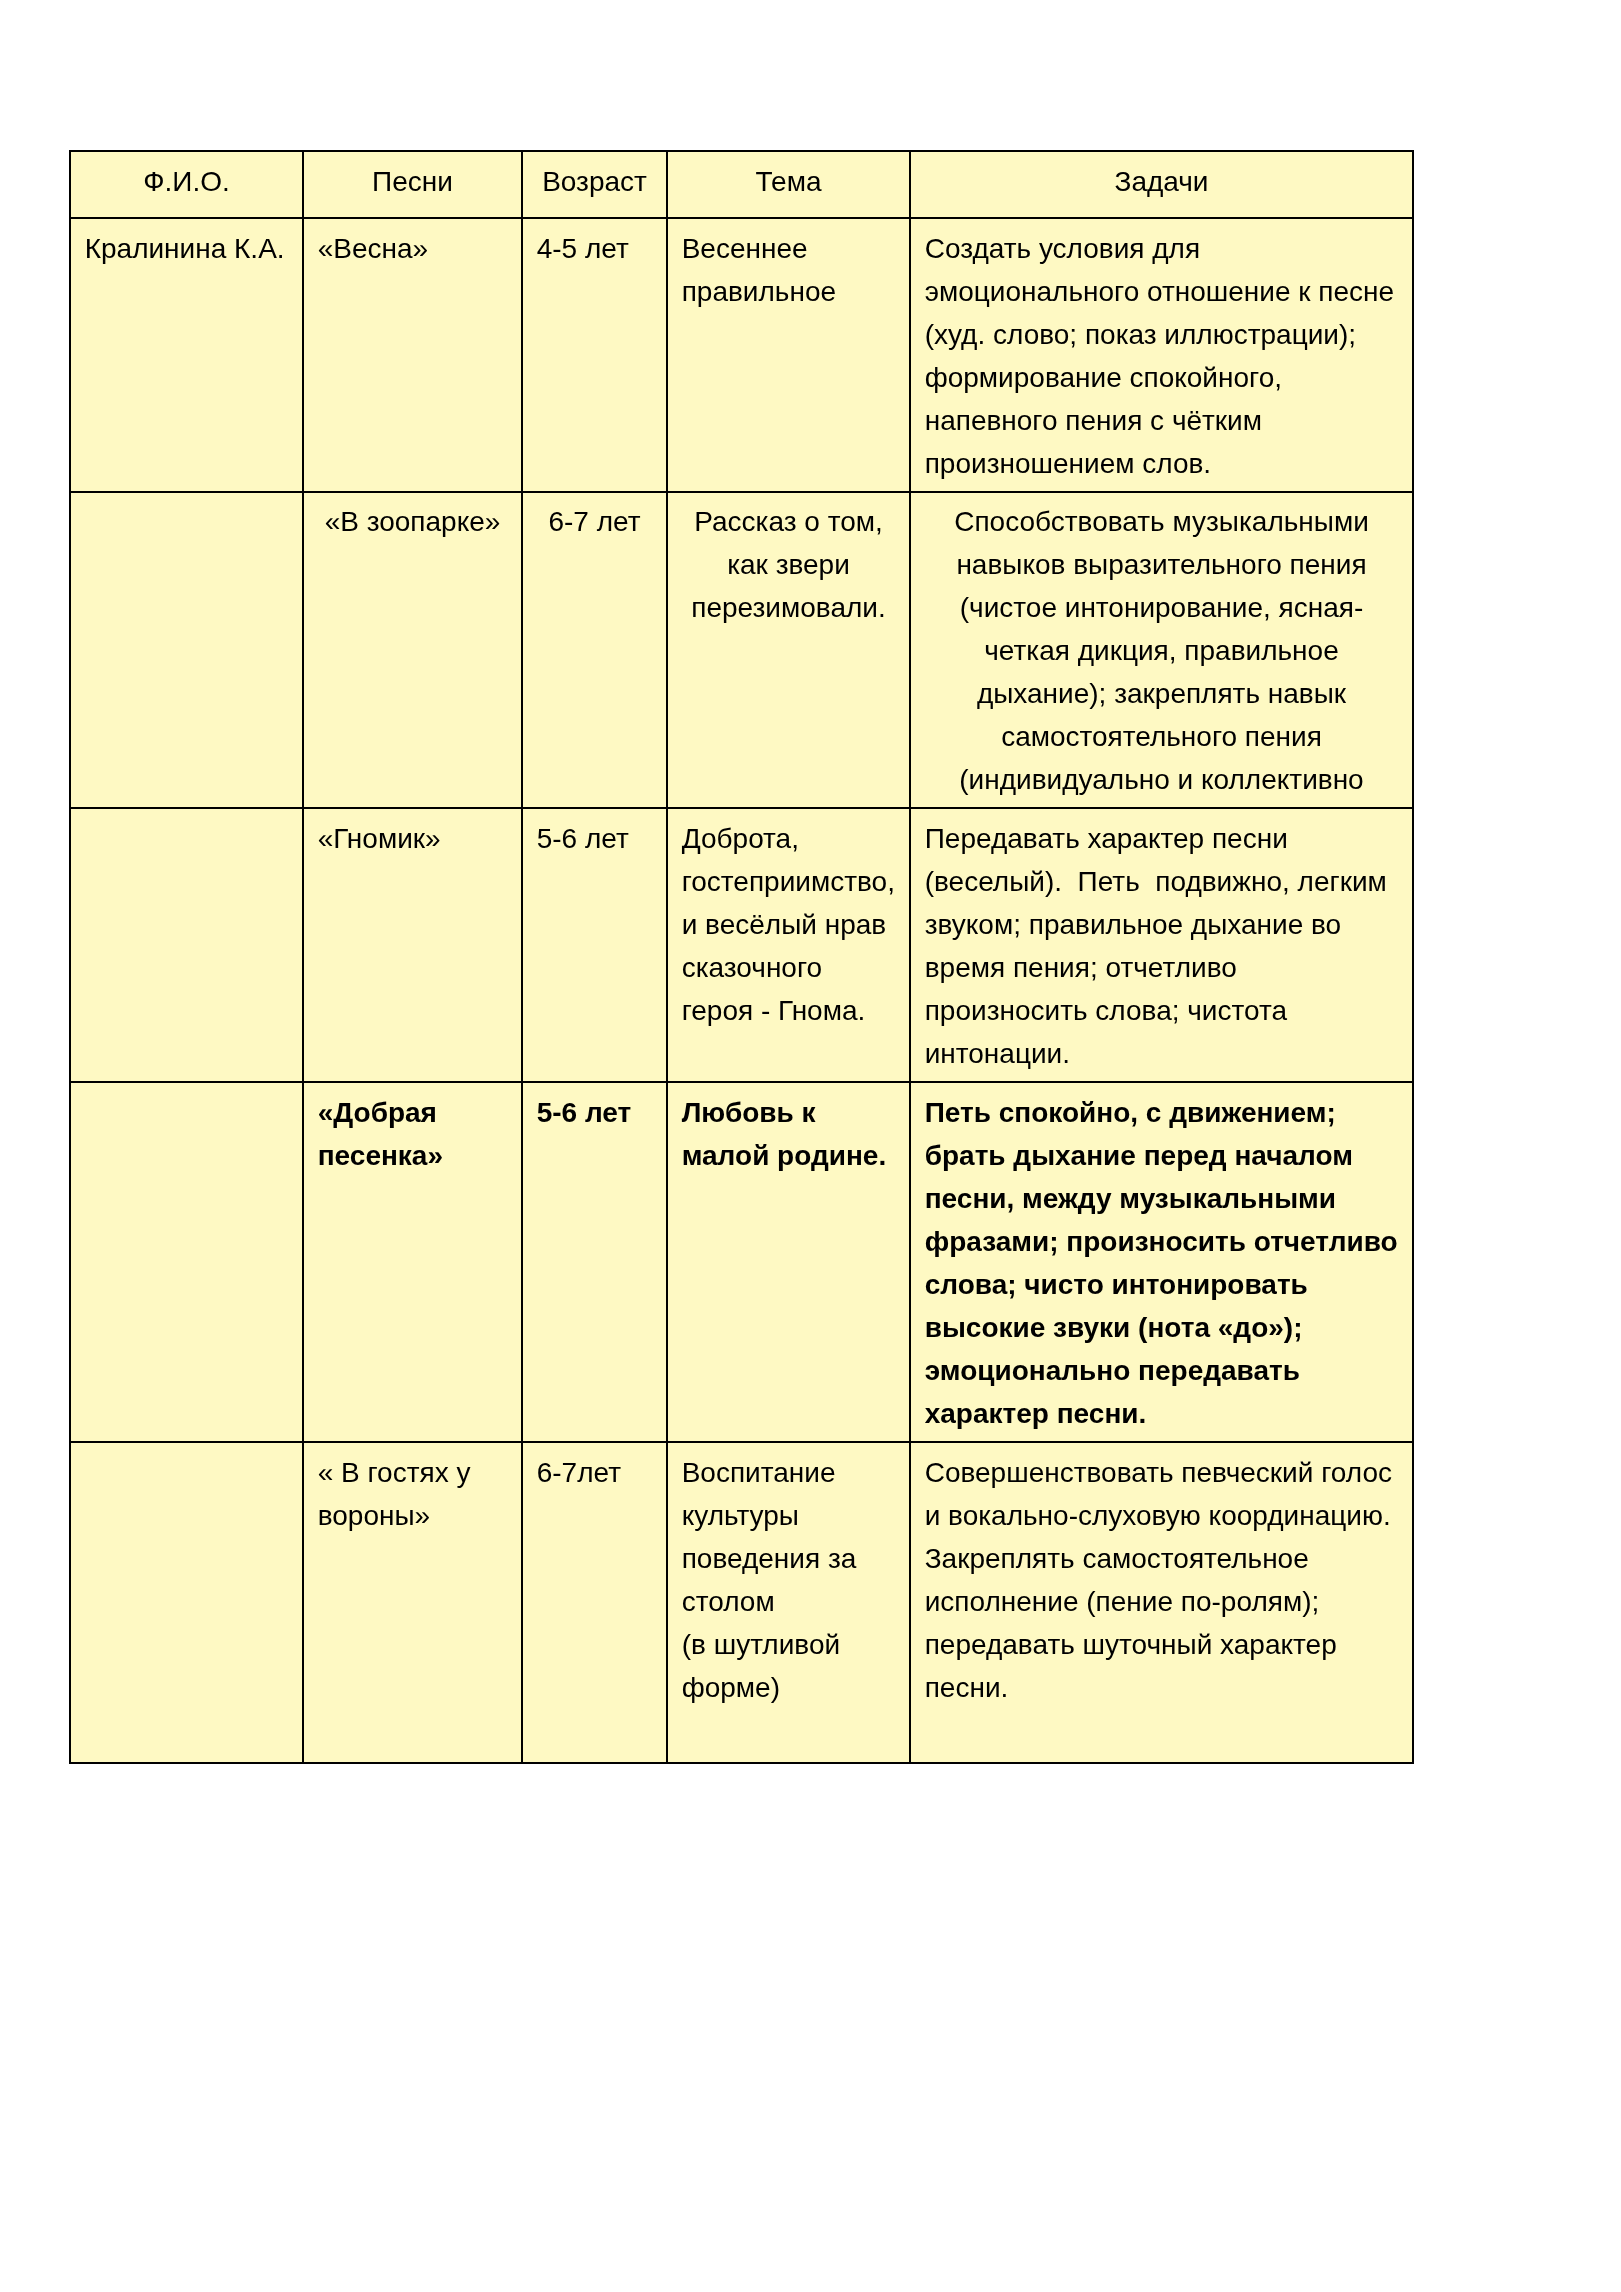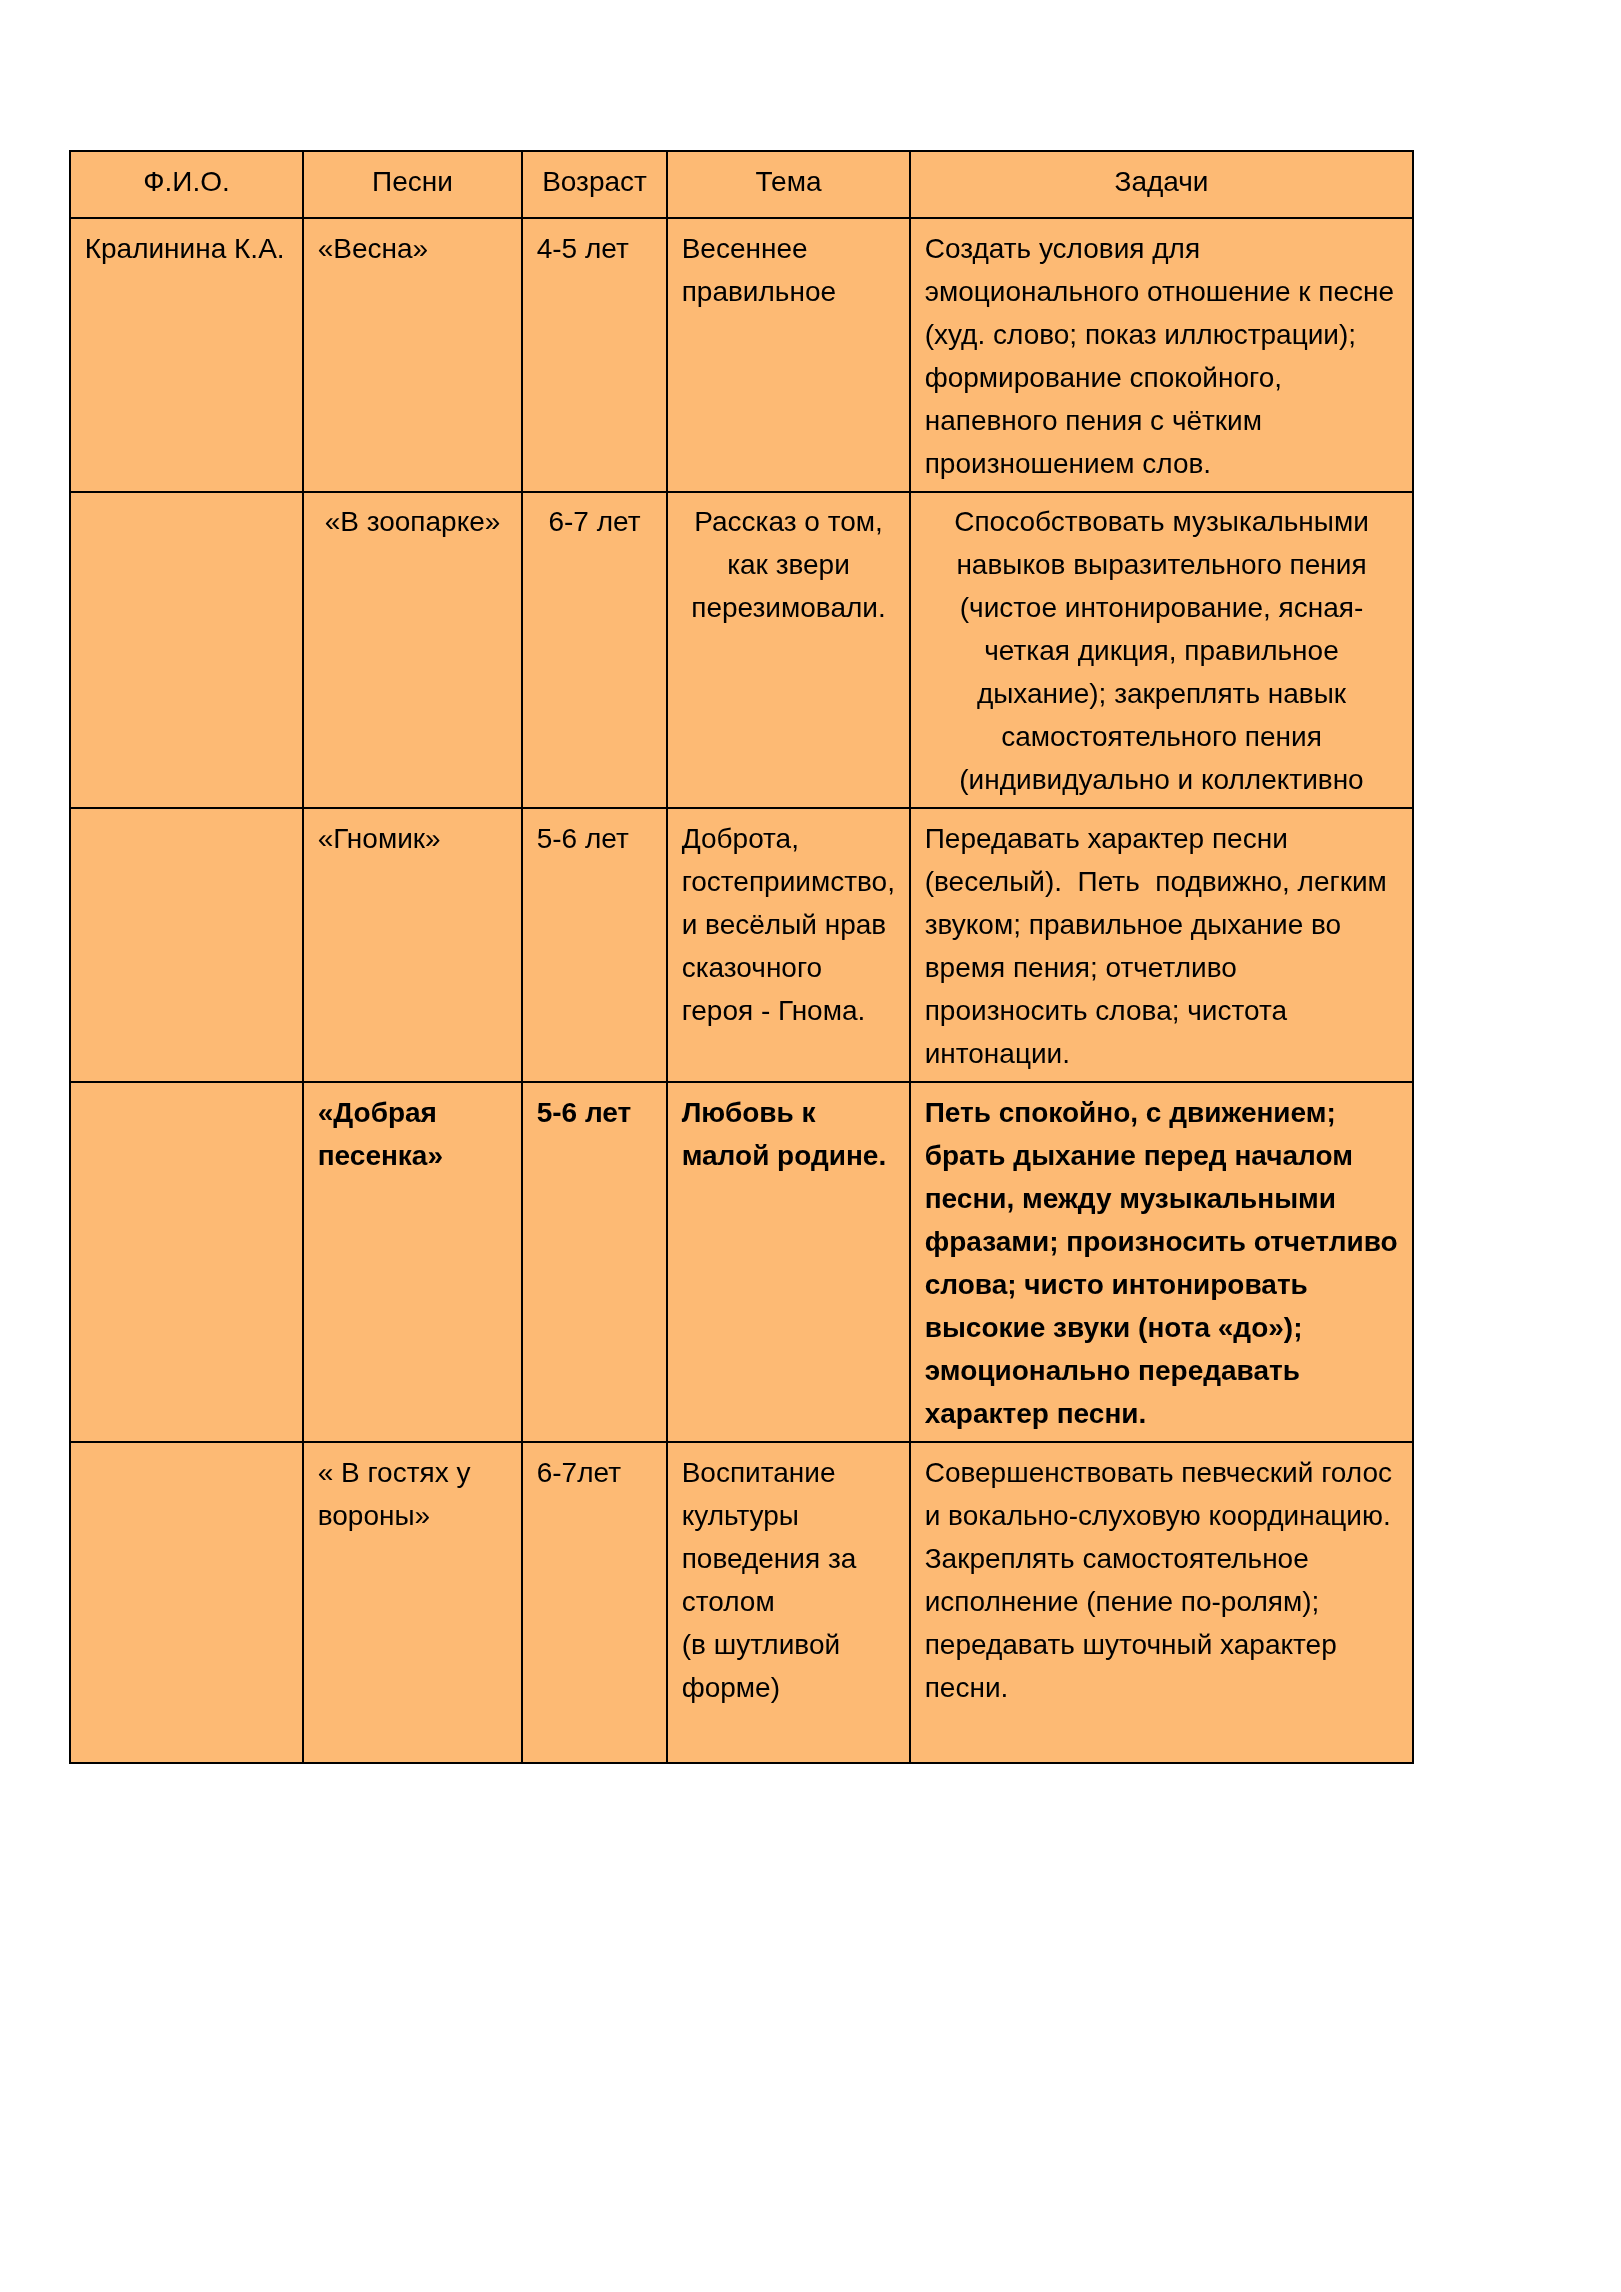--- a/index.html
+++ b/index.html
@@ -23,21 +23,21 @@
     background: #ffffff;
   }
 
   table.plan {
     position: absolute;
     left: 69px;
     top: 150px;
     width: 1343px;
     border-collapse: collapse;
     table-layout: fixed;
-    background: #fdba74;
+    background: #fef9c3;
   }
 
   table.plan th,
   table.plan td {
     border: 2px solid #000000;
     vertical-align: top;
     font-size: 28px;
     line-height: 43px;
     font-weight: normal;
     white-space: pre-wrap;

